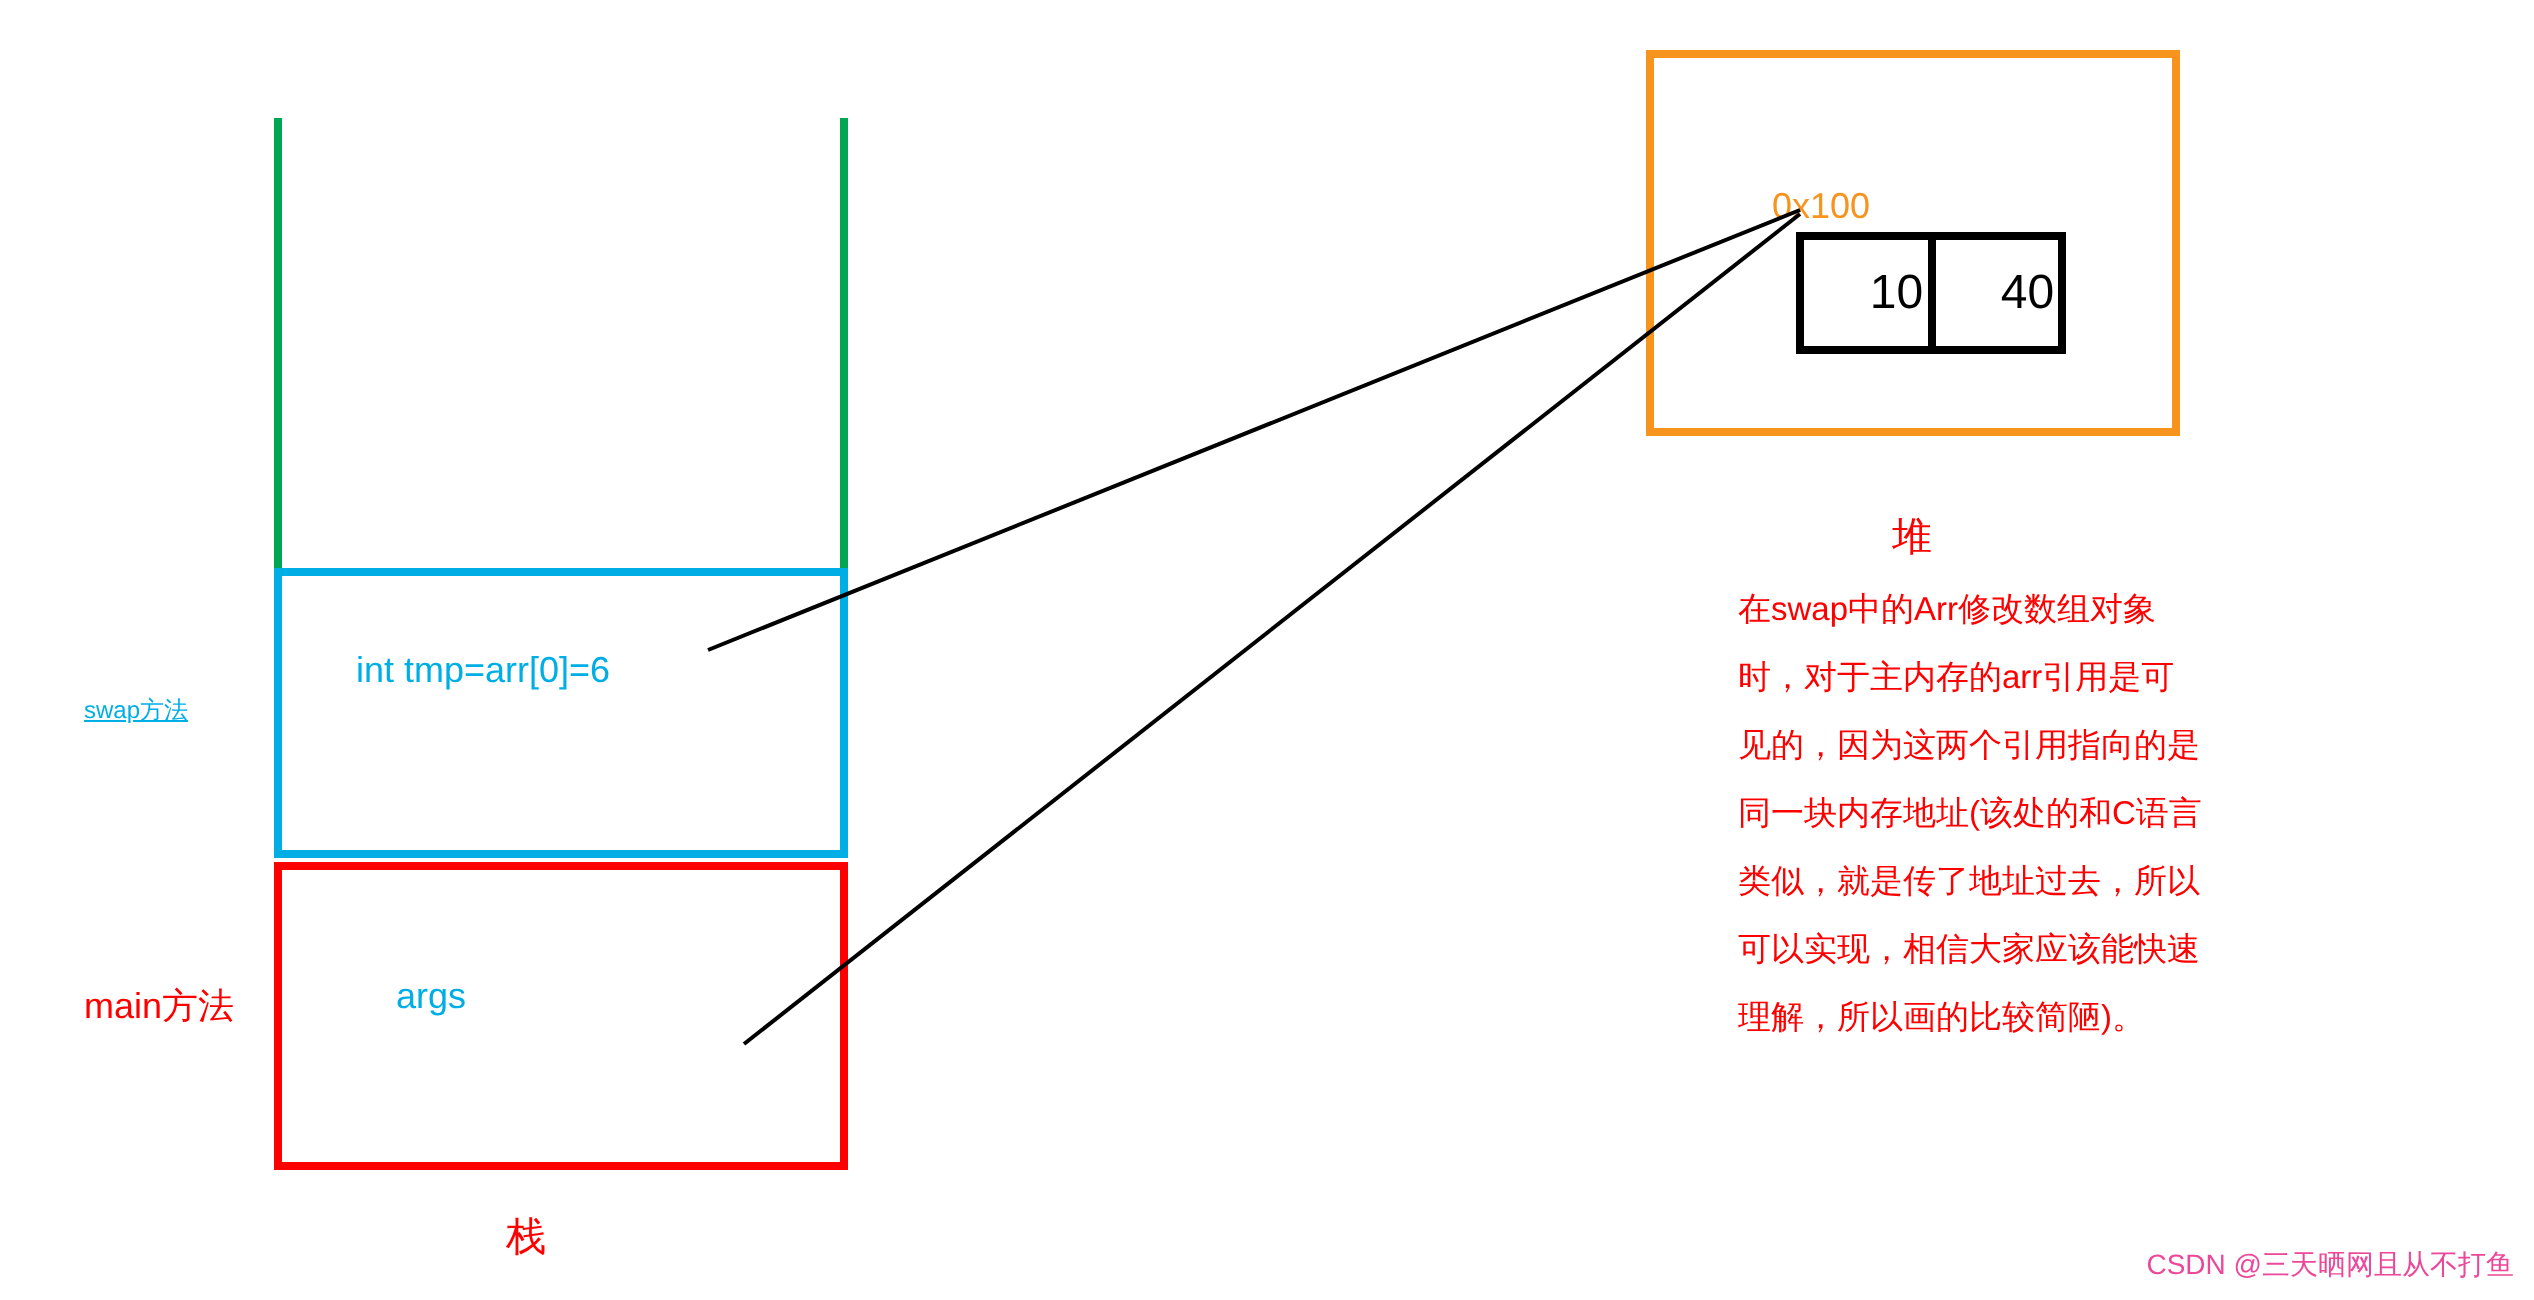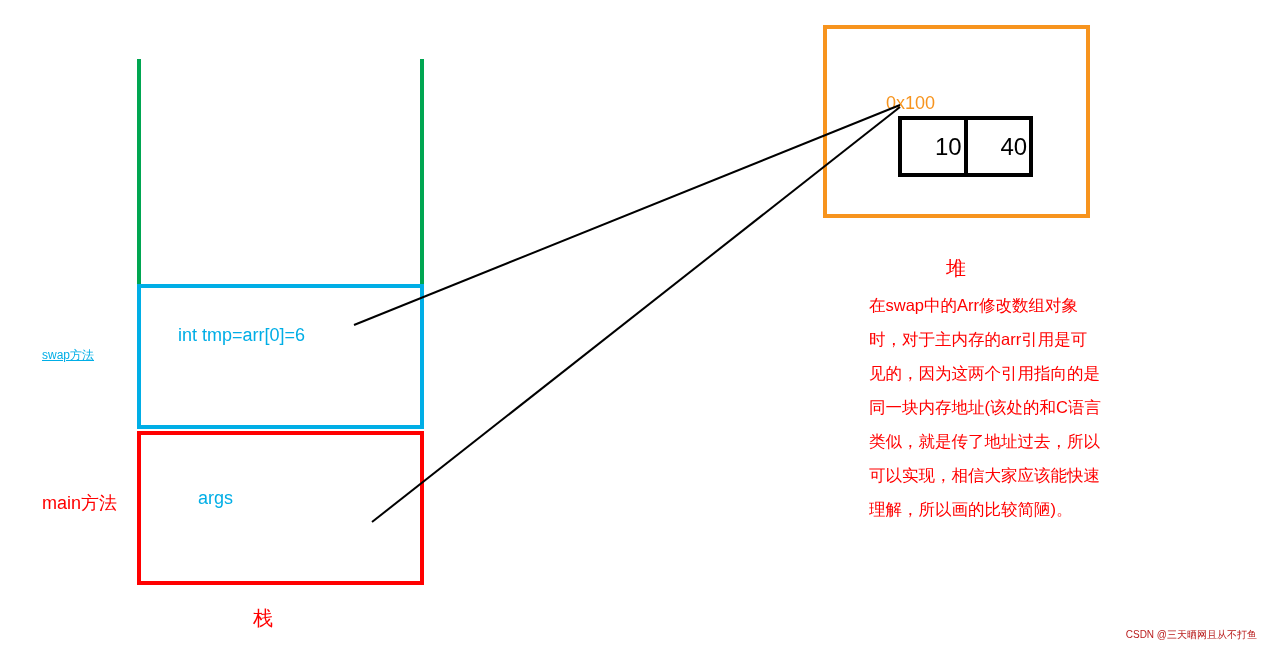--- a/index.html
+++ b/index.html
@@ -132,22 +132,22 @@
       width: 232px;
       color: #ff0000;
       font-size: 16.5px;
       line-height: 34px;
       margin-left: 27px;
     }
     .watermark {
       position: absolute;
       right: 10px;
       bottom: 8px;
-      color: #b91c1c;
-      font-size: 10px;
+      color: #ec4899;
+      font-size: 14px;
     }
     .conn-svg {
       position: absolute;
       left: 0;
       top: 0;
       width: 1267px;
       height: 650px;
       pointer-events: none;
     }
   </style>

